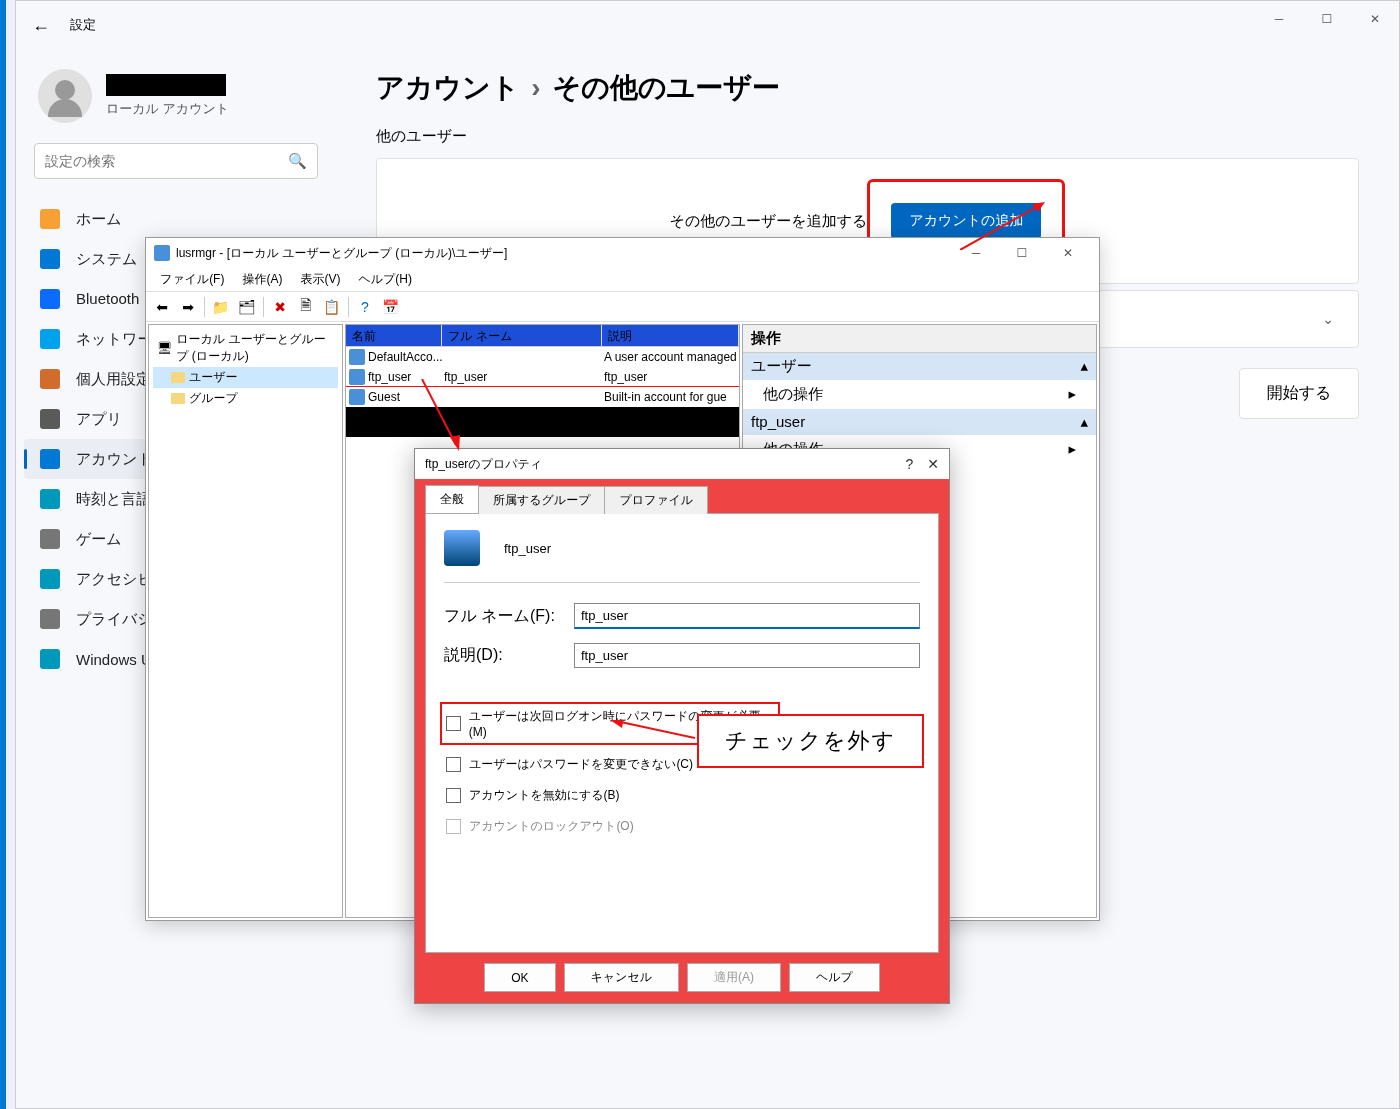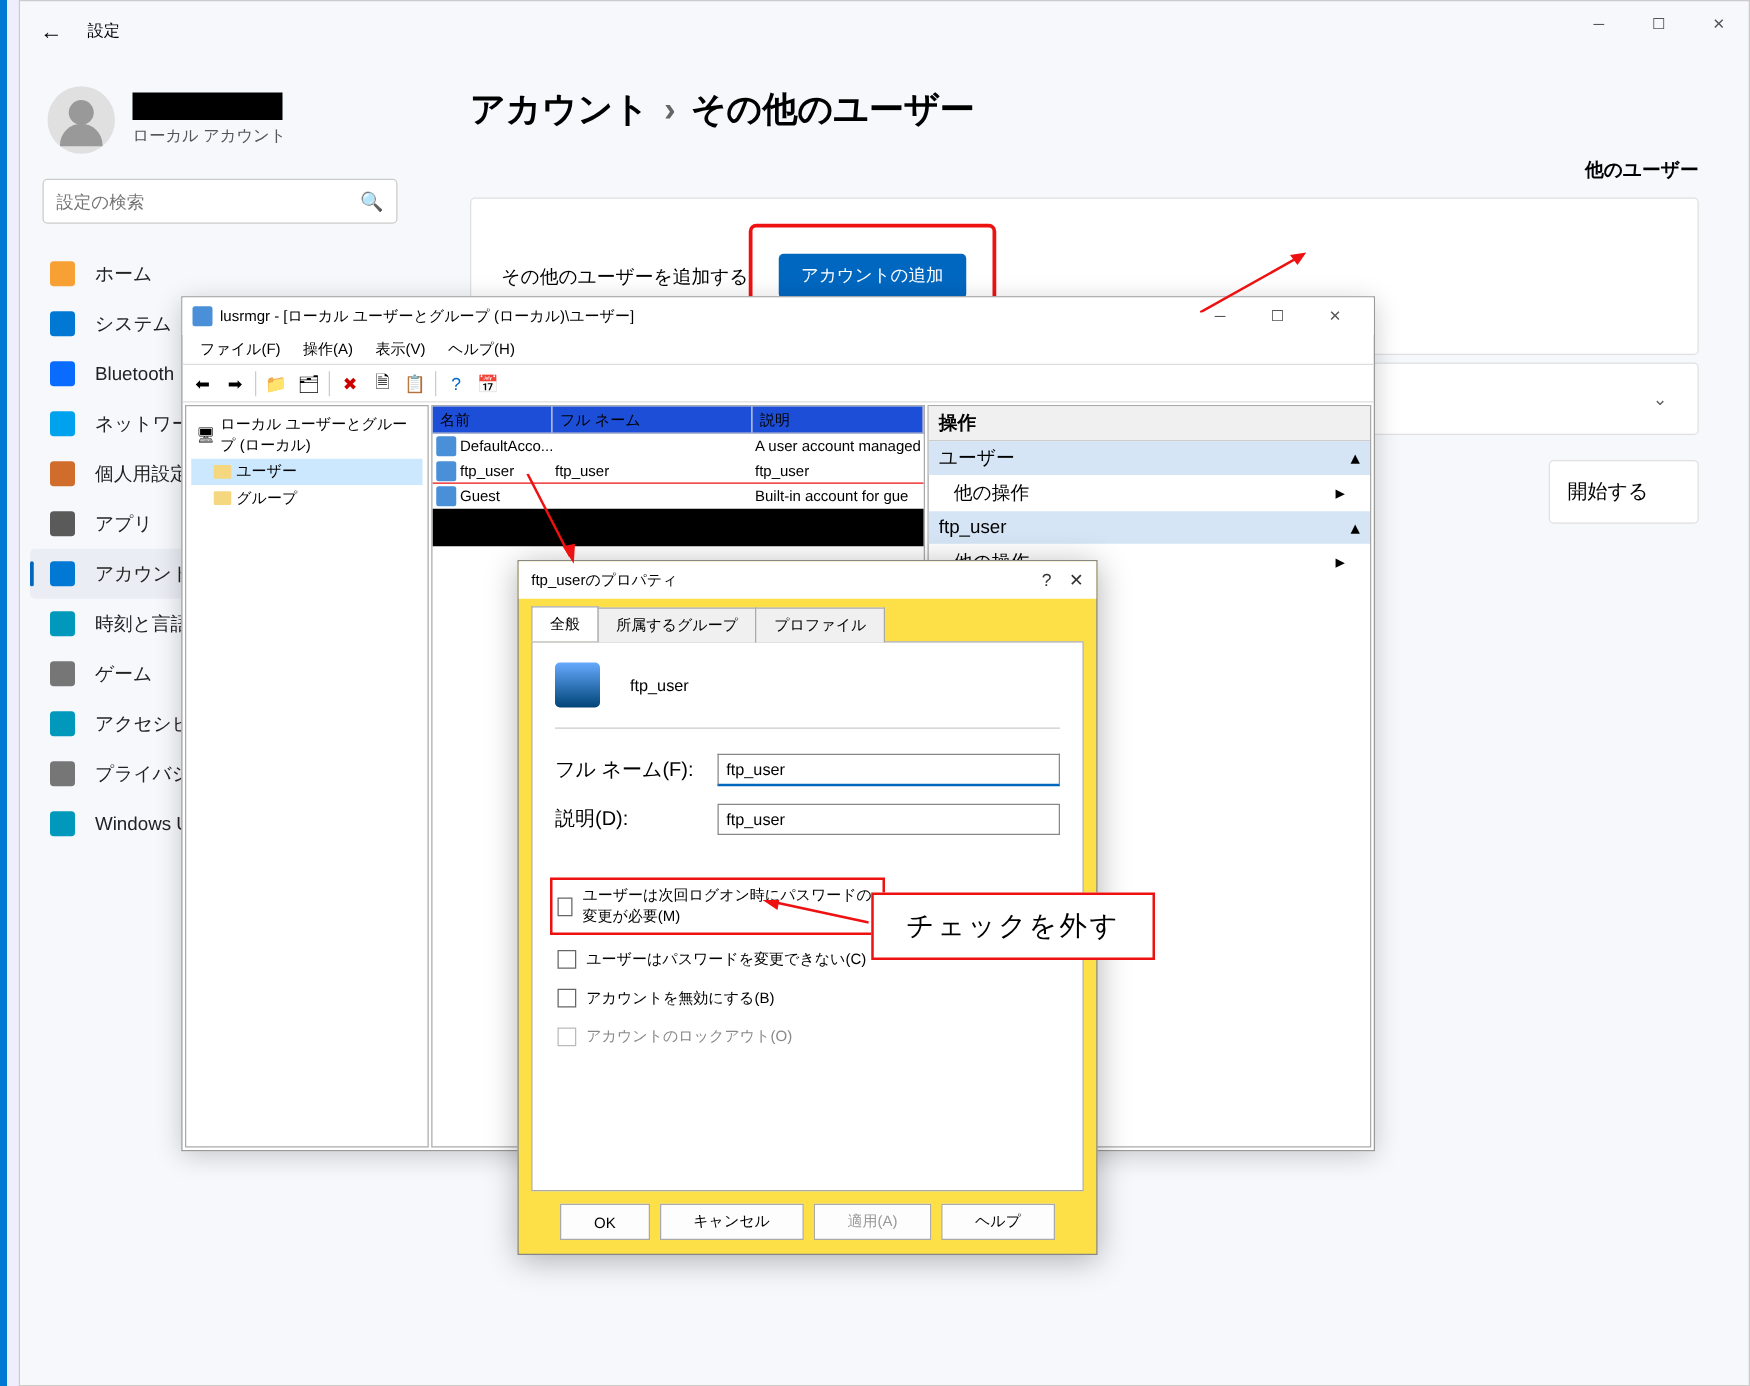--- a/index.html
+++ b/index.html
@@ -30,22 +30,22 @@
     
     .nav-item { display: flex; align-items: center; height: 40px; padding: 0 16px; border-radius: 4px; cursor: pointer; gap: 16px; }
     .nav-item.active { background: #eaedf3; position: relative; }
     .nav-item.active::before { content: ''; position: absolute; left: 0; top: 10px; bottom: 10px; width: 3px; background: #0067c0; border-radius: 2px; }
     .nav-icon { width: 20px; height: 20px; display: flex; align-items: center; justify-content: center; }
     .nav-label { font-size: 15px; color: #222; }
     
     .content { flex: 1; padding: 20px 40px; }
     .breadcrumb { font-size: 28px; font-weight: 600; display: flex; align-items: center; gap: 12px; margin-bottom: 20px; }
     .bc-sep { color: #666; }
-    .section-label { font-size: 15px; font-weight: 700; margin-bottom: 12px; text-align: right; }
-    .card { background: #fff; border: 1px solid #e0e0e0; border-radius: 4px; padding: 20px 24px; display: flex; align-items: center; justify-content: flex-start; margin-bottom: 6px; }
+    .section-label { font-size: 15px; font-weight: 400; margin-bottom: 12px; }
+    .card { background: #fff; border: 1px solid #e0e0e0; border-radius: 4px; padding: 20px 24px; display: flex; align-items: center; justify-content: center; margin-bottom: 6px; }
     .card-text { font-size: 15px; }
     .add-btn { background: #0067c0; color: #fff; border: none; padding: 9px 18px; border-radius: 4px; font-size: 14px; cursor: pointer; }
     .add-highlight { border: 3px solid #e11; border-radius: 6px; padding: 21px; }
     .expand-chev { font-size: 14px; color: #666; }
     
     
     .lusrmgr { position: absolute; left: 145px; top: 237px; width: 955px; height: 684px; background: #fff; border: 1px solid #9a9a9a; box-shadow: 0 4px 20px rgba(0,0,0,0.2); }
     .lus-title { height: 30px; background: #fff; display: flex; align-items: center; padding: 0 8px; font-size: 12px; gap: 6px; }
     .lus-title-icon { width: 16px; height: 16px; background: #4a90d9; border-radius: 2px; }
     .lus-wincontrols { margin-left: auto; display: flex; gap: 0; }
@@ -70,21 +70,21 @@
     .list-row { display: flex; height: 20px; align-items: center; }
     .row-icon { width: 16px; height: 16px; margin: 0 3px; background: #4a90d9; border-radius: 2px; flex-shrink: 0; }
     .list-row.highlighted { border-bottom: 1.5px solid #e11; }
     .list-row.blacked { background: #000; height: 30px; }
     .lus-actions { width: 355px; border: 1px solid #aaa; margin: 2px; font-size: 15px; }
     .act-header { background: #f0f0f0; padding: 4px 8px; font-weight: bold; border-bottom: 1px solid #ccc; }
     .act-section { background: #d5e5f5; padding: 4px 8px; display: flex; justify-content: space-between; cursor: pointer; }
     .act-item { padding: 5px 20px; display: flex; justify-content: space-between; cursor: pointer; }
     
     
-    .props { position: absolute; left: 414px; top: 448px; width: 464px; height: 556px; background: #fde047; border: 1px solid #888; box-shadow: 0 4px 24px rgba(0,0,0,0.3); }
+    .props { position: absolute; left: 414px; top: 448px; width: 536px; height: 556px; background: #ef4444; border: 1px solid #888; box-shadow: 0 4px 24px rgba(0,0,0,0.3); }
     .props-title { height: 30px; display: flex; align-items: center; padding: 0 10px; font-size: 12px; background: #fff; }
     .props-title-controls { margin-left: auto; display: flex; gap: 14px; font-size: 14px; color: #333; }
     .props-tabs { display: flex; padding: 6px 10px 0; text-align: center; }
     .ptab { padding: 5px 14px; font-size: 12px; background: #fff; border: 1px solid #aaa; border-bottom: none; margin-right: -1px; cursor: pointer; }
     .ptab.inactive { background: #f0f0f0; position: relative; top: 1px; }
     .props-panel { background: #fff; margin: 0 10px; border: 1px solid #aaa; padding: 16px 18px; height: 440px; }
     .user-row { display: flex; align-items: center; gap: 24px; padding-bottom: 16px; border-bottom: 1px solid #ccc; margin-bottom: 20px; }
     .user-pic { width: 36px; height: 36px; background: linear-gradient(#6af, #047); border-radius: 4px; }
     .field-row { display: flex; align-items: center; margin-bottom: 14px; }
     .field-label { width: 130px; font-size: 16px; }

